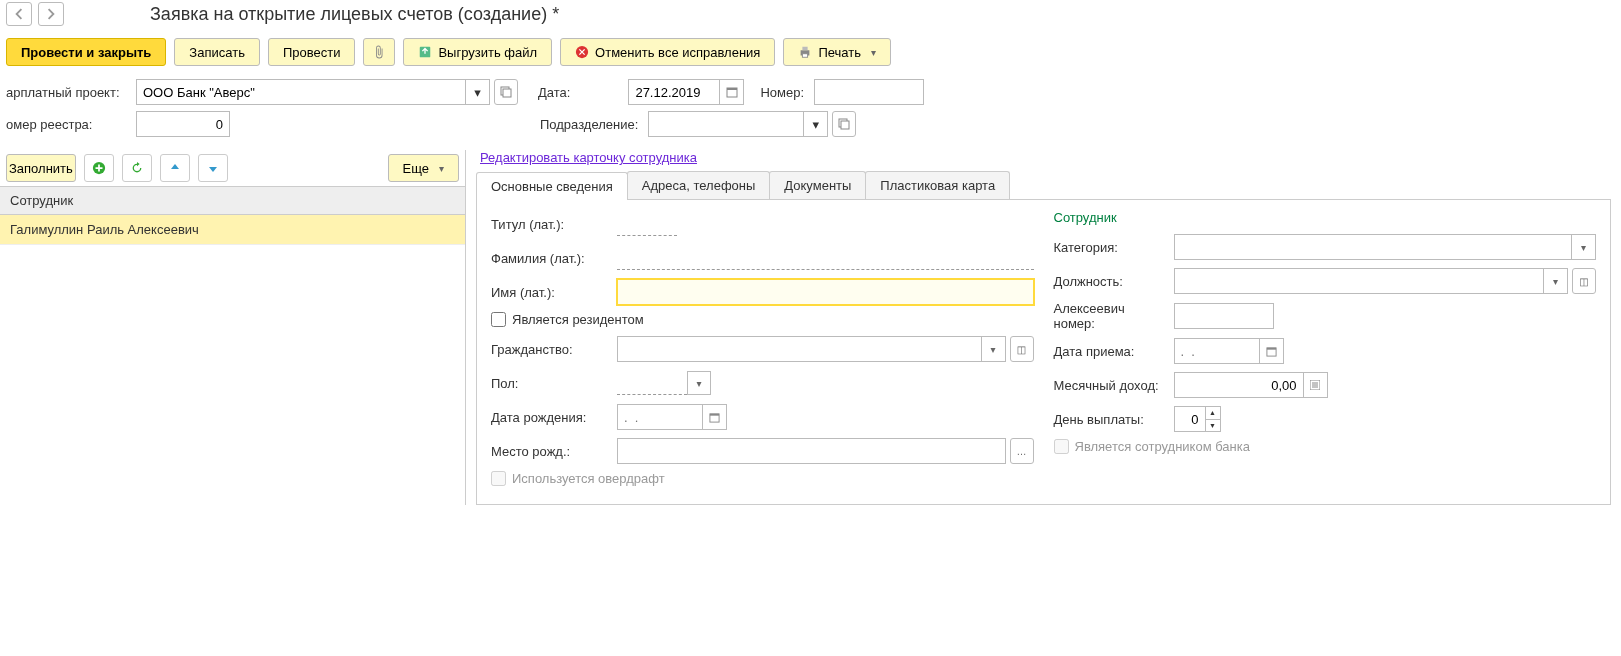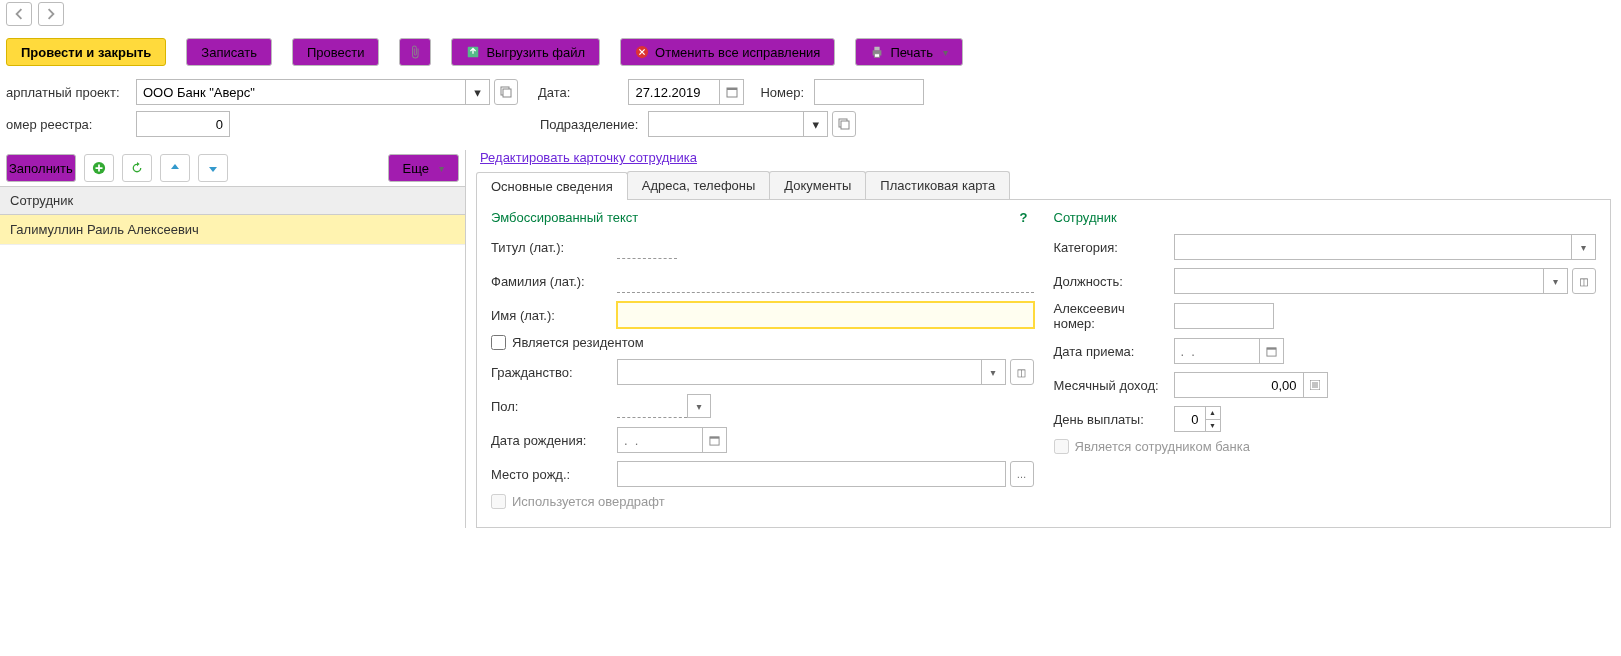--- a/index.html
+++ b/index.html
@@ -2,22 +2,22 @@
 <html><head>
 <meta charset="utf-8">
 <style>
 * { box-sizing: border-box; margin: 0; padding: 0; }
 body { font-family: Arial, sans-serif; font-size: 13px; color: #333; background: #fff; }
 .topbar { display: flex; align-items: center; padding: 2px 6px 8px; gap: 6px; }
 .nav-btn { width: 26px; height: 24px; border: 1px solid #bbb; background: #fff; border-radius: 3px; display: flex; align-items: center; justify-content: center; cursor: pointer; }
 .nav-btn svg { width: 12px; height: 12px; }
 .page-title { font-size: 18px; margin-left: 80px; font-weight: normal; }
 
-.toolbar { display: flex; gap: 20px; padding: 4px 6px 10px; align-items: center; flex-wrap: wrap; }
-.btn { border: 1px solid #bbb; background: #a21caf; border-radius: 3px; padding: 5px 14px; cursor: pointer; font-size: 13px; display: inline-flex; align-items: center; gap: 6px; height: 28px; }
+.toolbar { display: flex; gap: 8px; padding: 4px 6px 10px; align-items: center; flex-wrap: wrap; }
+.btn { border: 1px solid #bbb; background: #fef9c3; border-radius: 3px; padding: 5px 14px; cursor: pointer; font-size: 13px; display: inline-flex; align-items: center; gap: 6px; height: 28px; }
 .btn.primary { background: #ffda3c; border-color: #d9b500; font-weight: bold; }
 .btn-icon { width: 32px; justify-content: center; padding: 5px; }
 .dd-arrow::after { content: "▾"; font-size: 10px; color: #666; margin-left: 4px; }
 
 .form-row { display: flex; align-items: center; padding: 3px 6px; gap: 10px; }
 .form-label { font-size: 13px; color: #333; white-space: nowrap; }
 .input-wrap { display: flex; align-items: stretch; height: 26px; }
 .input { border: 1px solid #bbb; padding: 2px 6px; font-size: 13px; height: 26px; }
 .input-btn { border: 1px solid #bbb; border-left: none; background: #fff; width: 24px; display: flex; align-items: center; justify-content: center; cursor: pointer; }
 .input-btn svg { width: 12px; height: 12px; }
@@ -60,20 +60,21 @@
   <div class="nav-btn">
       <svg viewBox="0 0 10 10">
         <path d="M7 1L3 5l4 4" stroke="#999" stroke-width="1.5" fill="none"></path>
       </svg>
     </div>
   <div class="nav-btn">
       <svg viewBox="0 0 10 10">
         <path d="M3 1l4 4-4 4" stroke="#999" stroke-width="1.5" fill="none"></path>
       </svg>
     </div>
+  <h1 class="page-title">Заявка на открытие лицевых счетов (создание) *</h1>
 </div>
 
 <div class="toolbar">
   <button class="btn primary">Провести и закрыть</button>
   <button class="btn">Записать</button>
   <button class="btn">Провести</button>
   <button class="btn btn-icon">
       <svg width="14" height="14" viewBox="0 0 24 24">
         <path fill="#888" d="M16.5 6v11.5a4 4 0 01-8 0V5a2.5 2.5 0 015 0v10.5a1 1 0 01-2 0V6H10v9.5a2.5 2.5 0 005 0V5a4 4 0 00-8 0v12.5a5.5 5.5 0 0011 0V6h-1.5z"></path>
       </svg>
@@ -179,24 +180,20 @@
   <div class="right-pane">
     <a class="link">Редактировать карточку сотрудника</a>
     <div class="tabs">
       <div class="tab active">Основные сведения</div>
       <div class="tab">Адреса, телефоны</div>
       <div class="tab">Документы</div>
       <div class="tab">Пластиковая карта</div>
     </div>
     <div class="tab-body">
       <div class="col">
-        <div class="section-title with-help">
-            <span>Эмбоссированный текст</span>
-            <span class="help-q">?</span>
-          </div>
         <div class="field-row">
           <span class="field-label">Титул (лат.):</span>
           <input class="field-input underline" style="width: 60px;">
         </div>
         <div class="field-row">
           <span class="field-label">Фамилия (лат.):</span>
           <input class="field-input underline" style="flex: 1 1 0%;">
         </div>
         <div class="field-row">
           <span class="field-label">Имя (лат.):</span>

